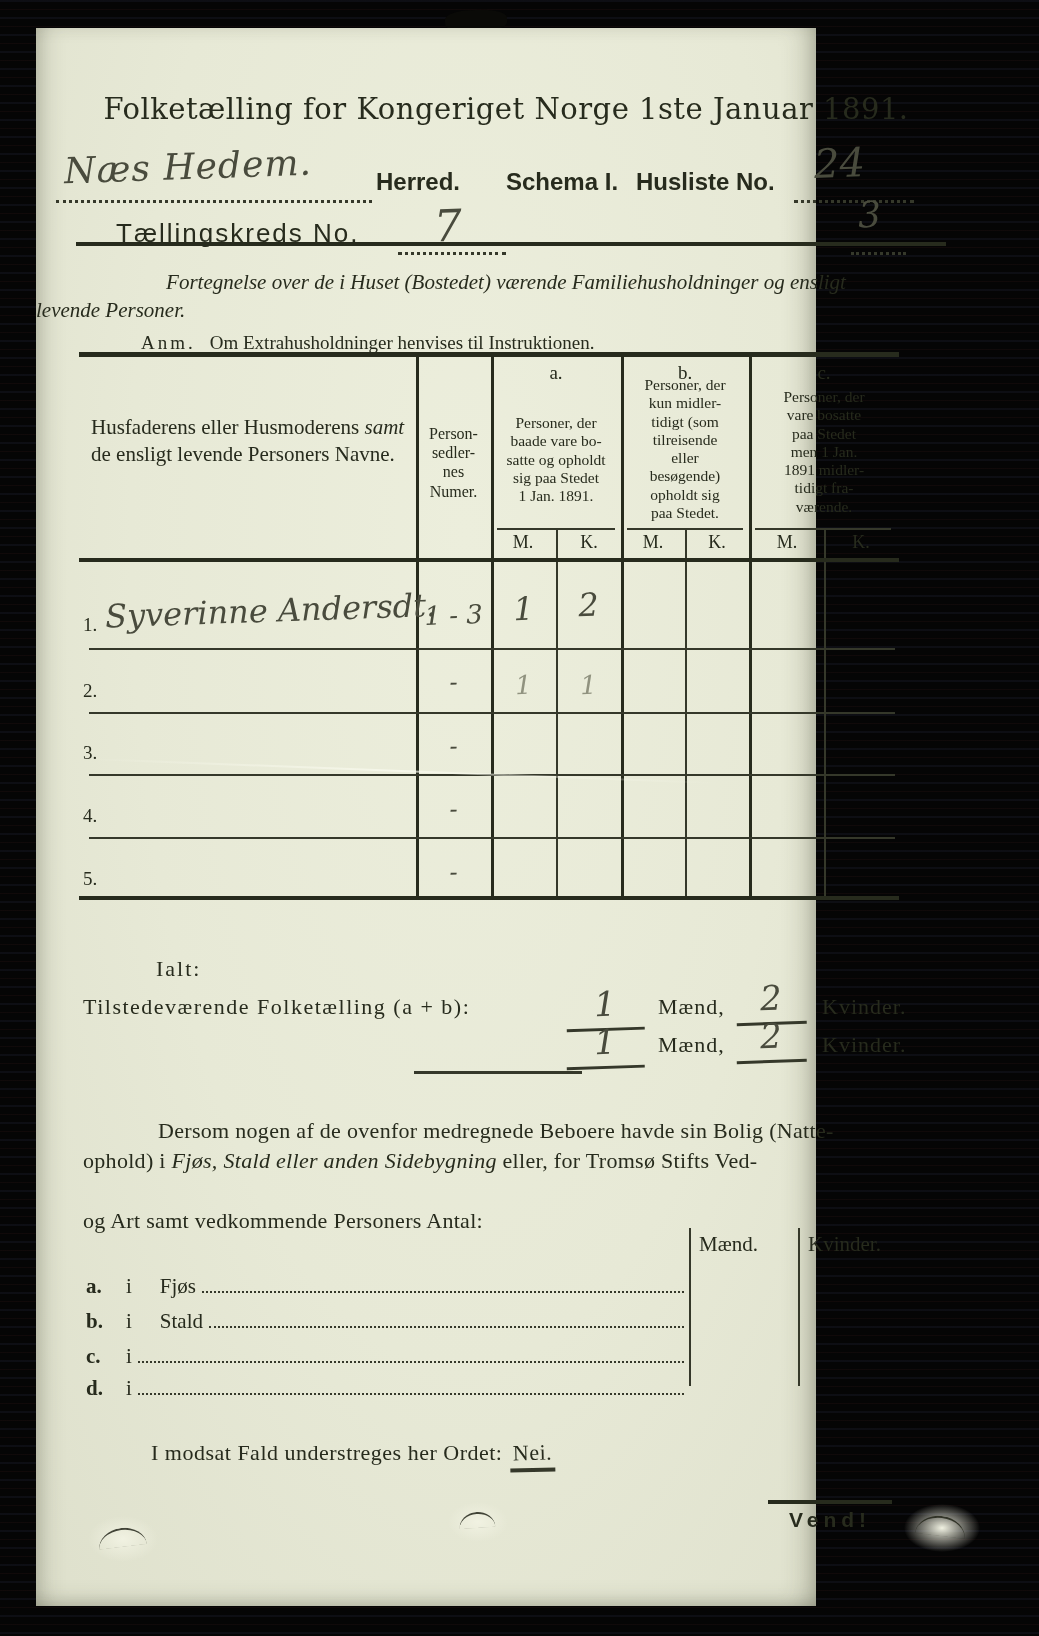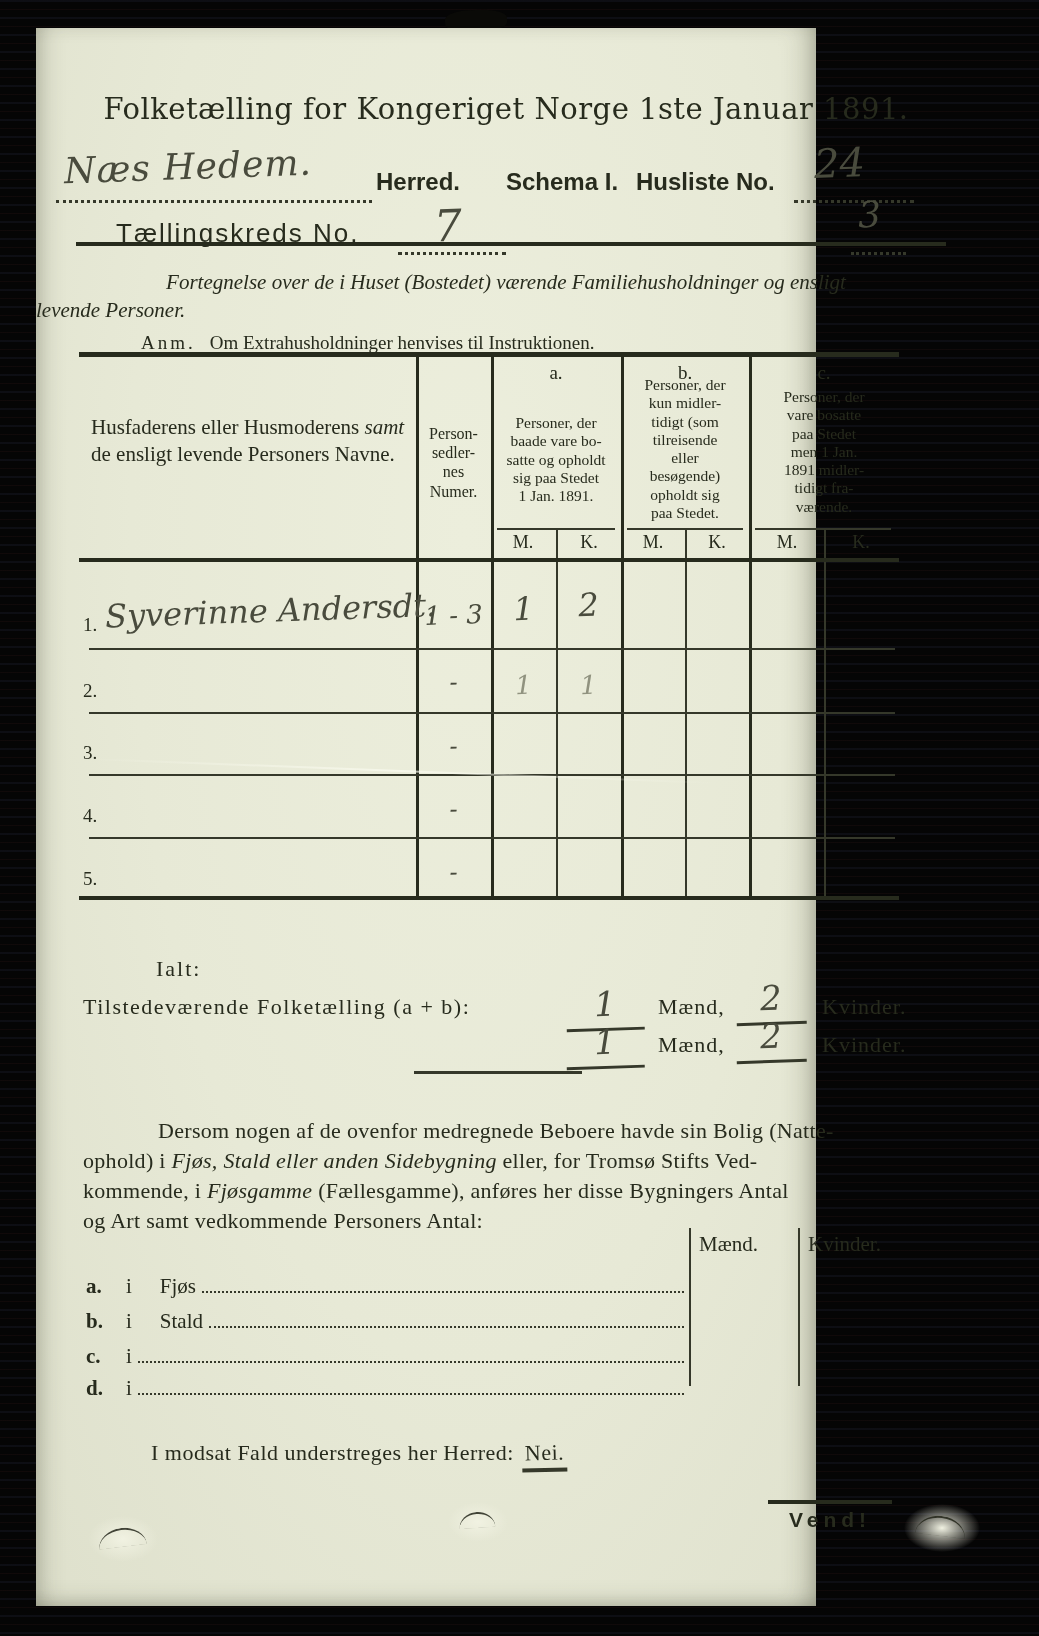--- a/index.html
+++ b/index.html
@@ -233,23 +233,20 @@
   <div class="totword" style="left:622px;top:1004px">Mænd,</div>
   <div class="tot-val hand" style="left:700px;top:988px;width:70px">2</div>
   <div class="totword" style="left:786px;top:1004px">Kvinder.</div>
 
   <div class="abs" id="midrule"></div>
 
   <div class="paraline" style="left:122px;top:1090px">Dersom nogen af de ovenfor medregnede Beboere havde sin Bolig (Natte-</div>
   <div class="paraline" style="left:47px;top:1120px">
     <span>ophold) i </span><span class="it">Fjøs, Stald eller anden Sidebygning</span><span> eller, for Tromsø Stifts Ved-</span>
   </div>
-  <div class="paraline" style="left:47px;top:1150px">
-    <span>kommende, i </span><span class="it">Fjøsgamme</span><span> (Fællesgamme), anføres her disse Bygningers Antal</span>
-  </div>
   <div class="paraline" style="left:47px;top:1180px">og Art samt vedkommende Personers Antal:</div>
 
   <div class="abs" id="mini-vline1"></div>
   <div class="abs" id="mini-vline2"></div>
   <div class="abs serif" id="mini-maend">Mænd.</div>
   <div class="abs serif" id="mini-kvinder">Kvinder.</div>
 
   <div class="minirow serif" style="top:1246px">
     <span class="letter">a.</span>
       <span class="prep">i</span>
@@ -269,21 +266,21 @@
       <span class="dots"></span>
   </div>
   <div class="minirow serif" style="top:1348px">
     <span class="letter">d.</span>
       <span class="prep">i</span>
       <span class="mini-name"></span>
       <span class="dots"></span>
   </div>
 
   <div class="abs serif" id="modsat">
-    <span>I modsat Fald understreges her Herred:</span><span id="nei">Nei.</span>
+    <span>I modsat Fald understreges her Ordet:</span><span id="nei">Nei.</span>
   </div>
 
   <div class="abs" id="vend-rule"></div>
   <div class="abs sans" id="vend">Vend!</div>
 
   <div class="crease-halo" id="halo1"></div>
   <div class="crease" id="crease1"></div>
   <div class="crease-halo" id="halo2"></div>
   <div class="crease" id="crease2"></div>
   <div class="crease-halo" id="halo3"></div>

